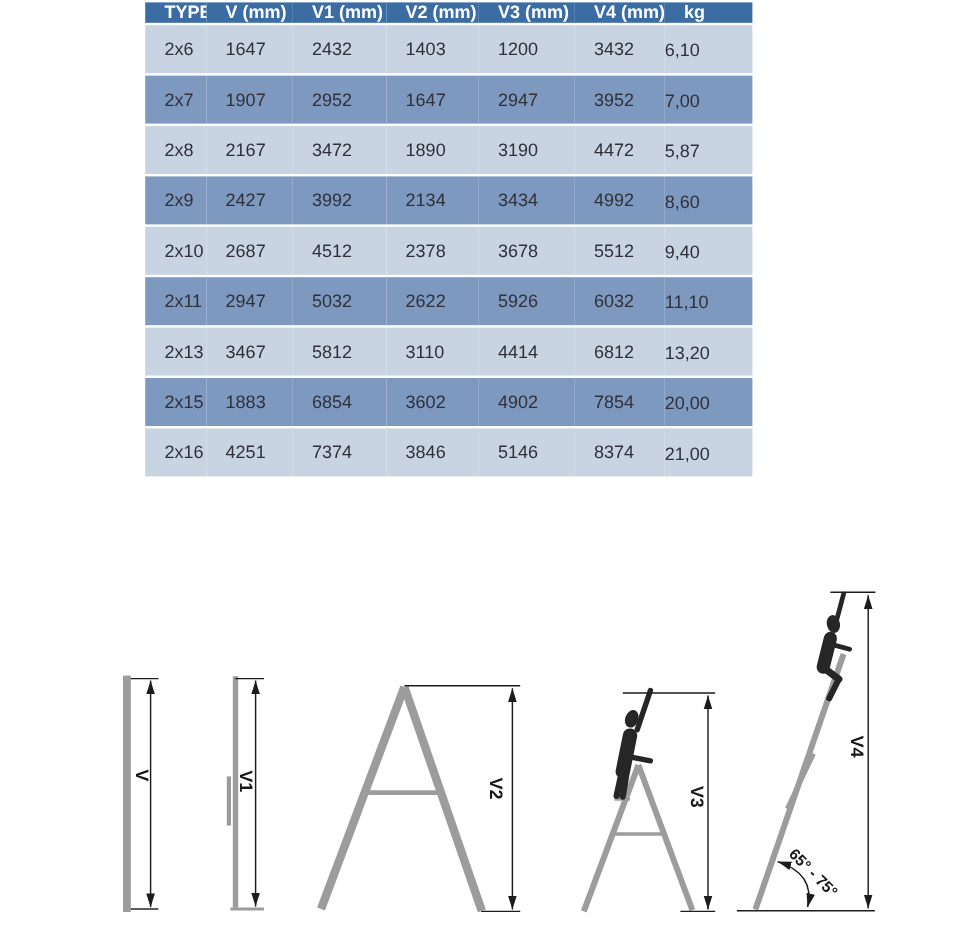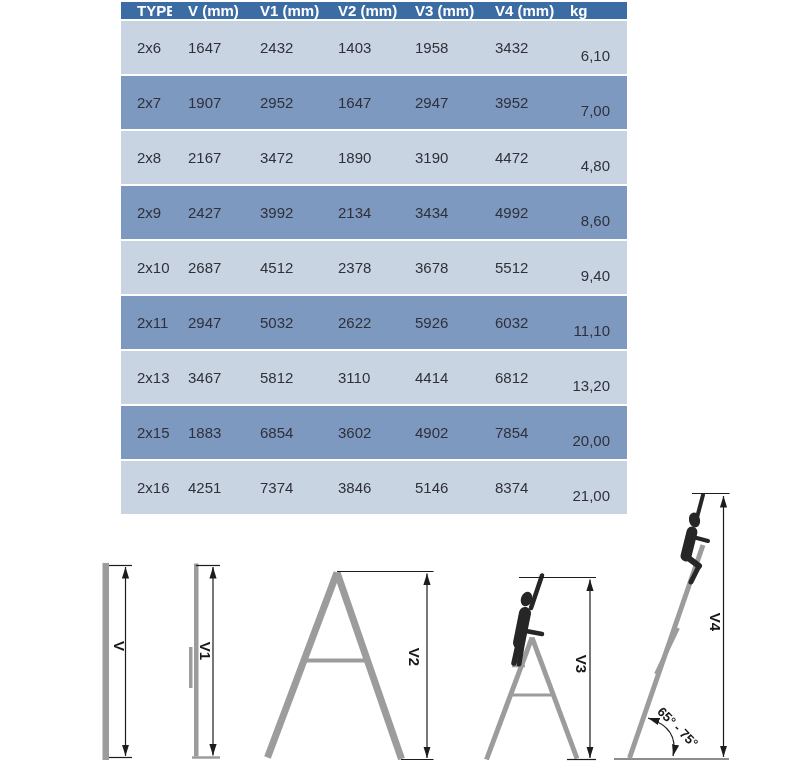--- a/index.html
+++ b/index.html
@@ -9,21 +9,21 @@
   
   .spec-table{position:absolute;left:121px;top:0;width:506px;
               border-collapse:separate;border-spacing:0 2px;table-layout:fixed;}
   .spec-table th{background:var(--header-bg,#3b6ca4);color:#fff;font-weight:bold;
                  font-size:15px;text-align:left;height:15px;padding:0 0 0 16px;
                  white-space:nowrap;overflow:hidden;}
   .spec-table td{font-size:15px;color:#2f303a;height:37px;padding:0 0 0 16px;
                  white-space:nowrap;overflow:hidden;}
   .spec-table tbody tr:nth-child(odd) td{background:var(--row-light,#c9d4e2);}
   .spec-table tbody tr:nth-child(even) td{background:var(--row-dark,#7e99c0);}
-  .spec-table td.kg{text-align:right;padding:16px 17px 0 0;}
+  .spec-table td.kg{padding:3px 17px 0 0;}
 
   
   .diagrams{position:absolute;left:0;top:480px;width:794px;height:295px;}
   .ladder{stroke:var(--ladder-gray,#9c9c9c);fill:none;}
   .ladder-fill{fill:var(--ladder-gray,#9c9c9c);stroke:none;}
   .dim{stroke:var(--line-dark,#1c1c1c);stroke-width:1.2;fill:none;}
   .arrhead{fill:var(--line-dark,#1c1c1c);}
   .person-stroke{stroke:#262626;fill:none;stroke-linecap:round;}
   .person-fill{fill:#262626;stroke:none;}
   .dim-label{font-family:"Liberation Sans",sans-serif;font-size:15px;font-weight:bold;
@@ -56,41 +56,41 @@
         <th>V4 (mm)</th>
         <th>kg</th>
       </tr>
     </thead>
     <tbody>
         <tr>
           <td>2x6</td>
           <td>1647</td>
           <td>2432</td>
           <td>1403</td>
-          <td>1958</td>
+          <td>1200</td>
           <td>3432</td>
           <td class="kg">6,10</td>
         </tr>
         <tr>
           <td>2x7</td>
           <td>1907</td>
           <td>2952</td>
           <td>1647</td>
           <td>2947</td>
           <td>3952</td>
           <td class="kg">7,00</td>
         </tr>
         <tr>
           <td>2x8</td>
           <td>2167</td>
           <td>3472</td>
           <td>1890</td>
           <td>3190</td>
           <td>4472</td>
-          <td class="kg">4,80</td>
+          <td class="kg">5,87</td>
         </tr>
         <tr>
           <td>2x9</td>
           <td>2427</td>
           <td>3992</td>
           <td>2134</td>
           <td>3434</td>
           <td>4992</td>
           <td class="kg">8,60</td>
         </tr>

